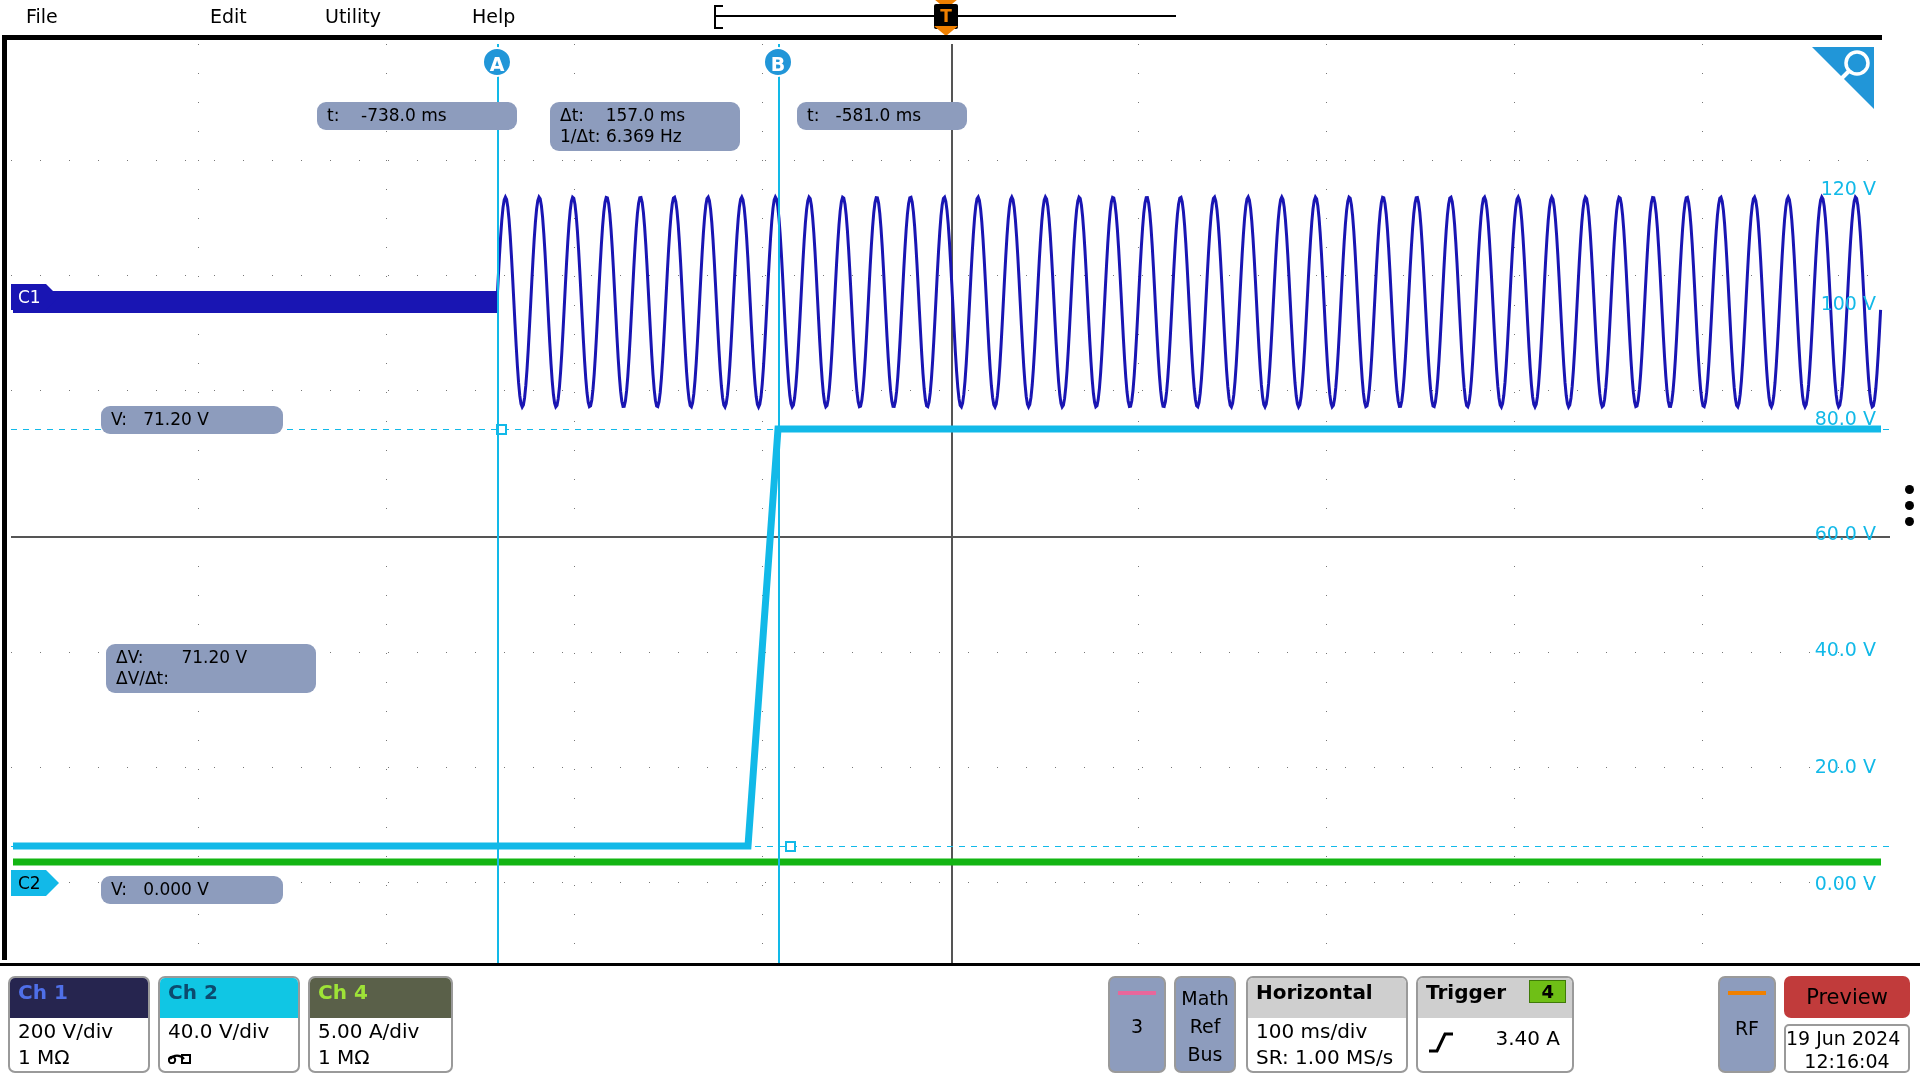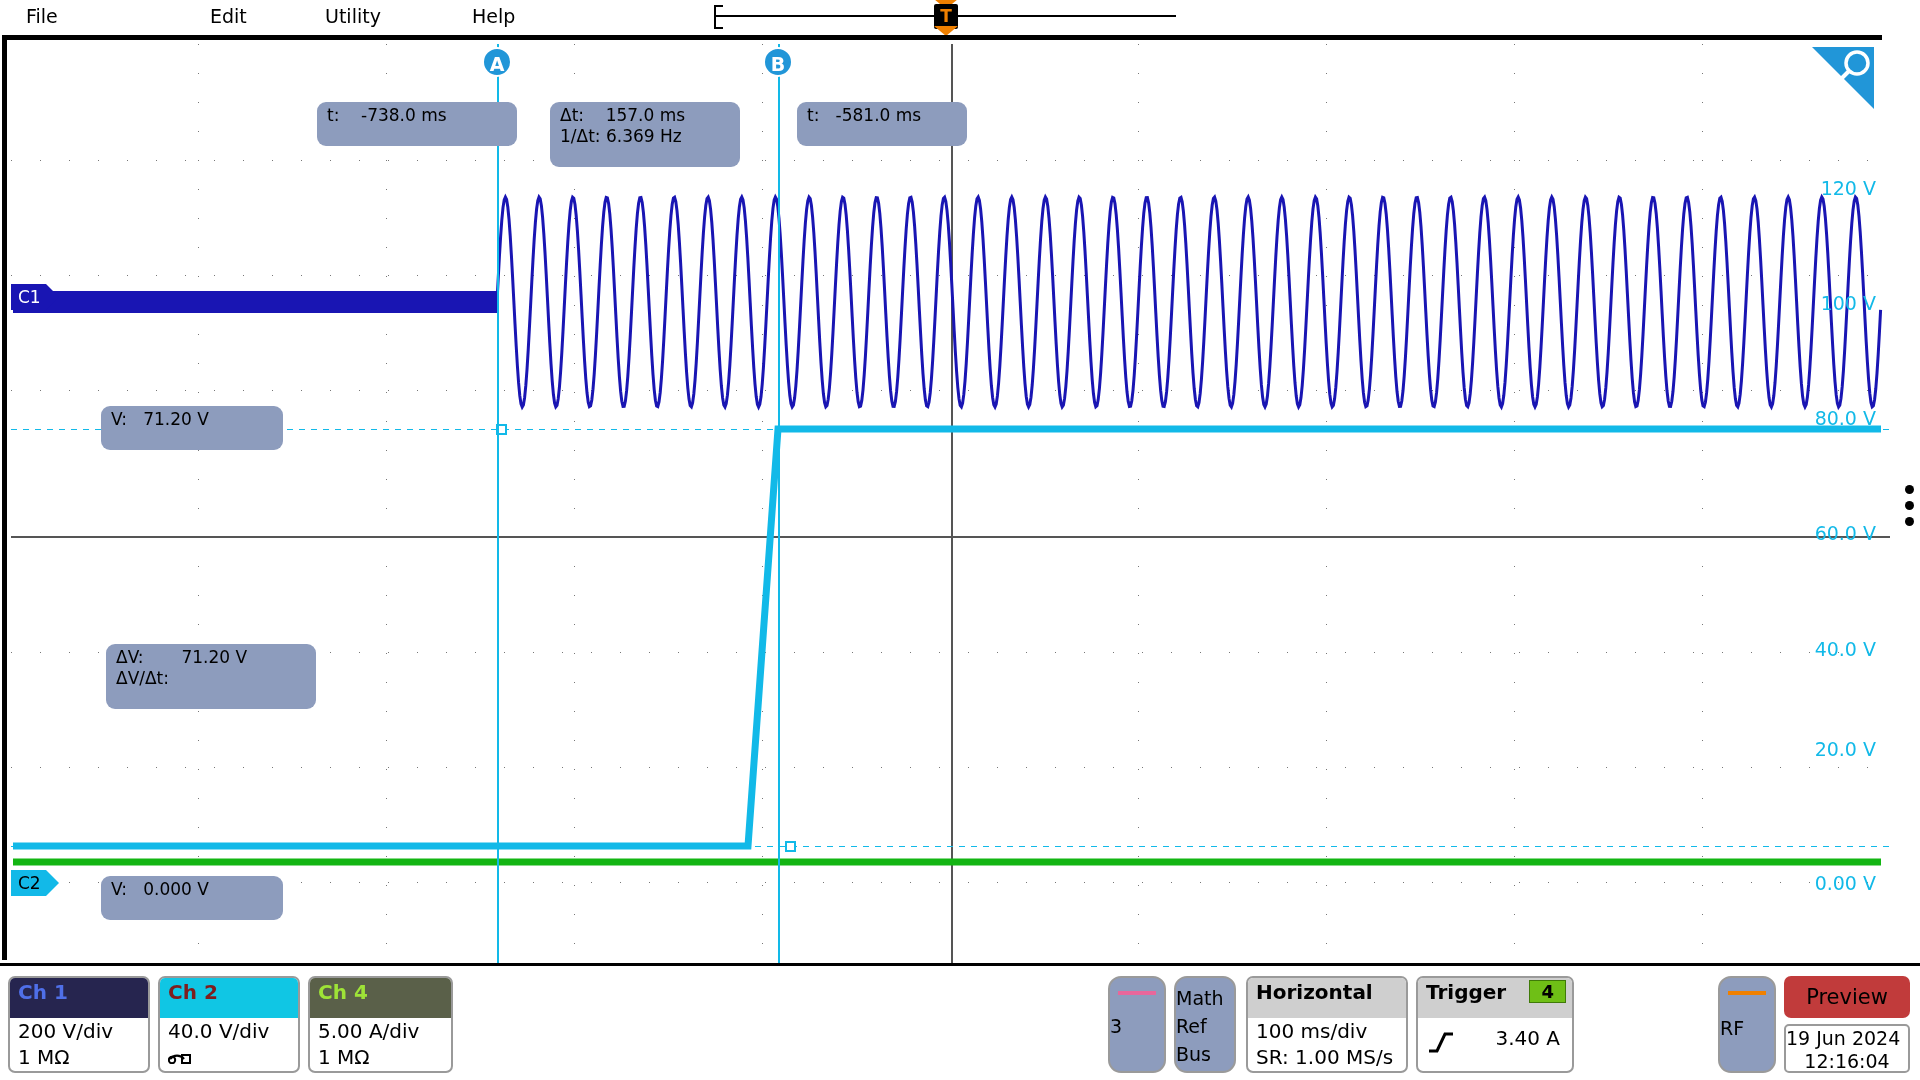--- a/index.html
+++ b/index.html
@@ -40,43 +40,43 @@
   .vcursor{position:absolute;top:4px;width:2px;height:923px;background:#12b9e8;}
   .cursor-badge{position:absolute;width:30px;height:30px;border-radius:50%;background:#2196d8;
        color:#fff;font-size:19px;font-weight:bold;text-align:center;line-height:30px;
        border:2px solid #fff;box-sizing:border-box;}
   .hcursor-dash{position:absolute;left:4px;width:1879px;height:1px;
        background-image:linear-gradient(to right,#12b9e8 6px,transparent 6px);background-size:12px 1px;}
   .cursor-handle{position:absolute;width:11px;height:11px;border:2px solid #12b9e8;background:#fff;box-sizing:border-box;}
 
   
   .bubble{position:absolute;background:#8d9cbd;border-radius:9px;color:#000;
-     font-size:17px;padding:3px 10px 20px 10px;white-space:pre;line-height:21px;}
+     font-size:17px;padding:3px 10px 4px 10px;white-space:pre;line-height:21px;}
 
   
   .chmark{position:absolute;height:26px;background:#1915b3;color:#fff;font-size:17px;
       line-height:26px;padding-left:7px;box-sizing:border-box;}
   .chmark .tip{position:absolute;right:-13px;top:0;width:0;height:0;
       border-top:13px solid transparent;border-bottom:13px solid transparent;}
 
   
   .vlabel{position:absolute;color:#12b9e8;font-size:19px;text-align:right;width:110px;}
 
   
   #dotmenu{position:absolute;right:6px;top:452px;width:9px;}
   #dotmenu i{display:block;width:9px;height:9px;background:#000;border-radius:50%;margin-bottom:7px;}
 
   
   #botbar{position:absolute;left:0;top:963px;width:1920px;height:117px;background:#fff;border-top:3px solid #000;}
   .card{position:absolute;top:10px;background:#fff;border:2px solid #9a9a9a;border-radius:7px;
         box-sizing:border-box;overflow:hidden;}
   .card-hdr{font-size:20px;font-weight:bold;padding:2px 8px 14px 8px;line-height:24px;white-space:nowrap;}
   .card-body{font-size:20px;padding:1px 8px 0 8px;line-height:25px;white-space:nowrap;color:#000;}
-  .pillbtn{position:absolute;top:10px;background:#8d9cbd;border:2px solid #9a9a9a;border-radius:13px;
-       box-sizing:border-box;font-size:19px;color:#000;}
+  .pillbtn{position:absolute;top:10px;background:#8d9cbd;border:2px solid #9a9a9a;border-radius:7px;
+       box-sizing:border-box;text-align:center;font-size:19px;color:#000;}
 
   .bw{font-size:13px;}
   .bw sub{font-size:10px;}
 </style>
 </head>
 <body>
 
 <div id="menubar">
   <div class="menu-item" id="menu-file">File</div>
   <div class="menu-item" id="menu-edit">Edit</div>
@@ -160,42 +160,42 @@
     <div class="chmark" id="c2mark" style="left:4px;top:830px;width:35px;background:#12b9e8;color:#000">
       <span>C2</span>
       <span class="tip" style="border-left:13px solid #12b9e8"></span>
     </div>
 
     <div class="vlabel" style="right:6px;top:137px">120 V</div>
     <div class="vlabel" style="right:6px;top:252px">100 V</div>
     <div class="vlabel" style="right:6px;top:367px">80.0 V</div>
     <div class="vlabel" style="right:6px;top:482px">60.0 V</div>
     <div class="vlabel" style="right:6px;top:598px">40.0 V</div>
-    <div class="vlabel" style="right:6px;top:698px">20.0 V</div>
+    <div class="vlabel" style="right:6px;top:715px">20.0 V</div>
     <div class="vlabel" style="right:6px;top:832px">0.00 V</div>
   </div>
 
   <div id="dotmenu">
       <i></i>
       <i></i>
       <i></i>
     </div>
 </div>
 
 <div id="botbar">
 
   <div class="card" style="left:8px;width:142px;height:97px">
     <div class="card-hdr" style="background:#26254f;color:#4f6fe8">Ch 1</div>
     <div class="card-body">200 V/div</div>
     <div class="card-body">1 MΩ</div>
     <div class="card-body"><span>200 MHz</span> <span class="bw">B<sub>W</sub></span></div>
   </div>
 
   <div class="card" style="left:158px;width:142px;height:97px">
-    <div class="card-hdr" style="background:#10c6e4;color:#7f1d1d">Ch 2</div>
+    <div class="card-hdr" style="background:#10c6e4;color:#0c4a6e">Ch 2</div>
     <div class="card-body">40.0 V/div</div>
     <div class="card-body" style="line-height:25px">
       <svg width="26" height="19" viewBox="0 0 26 19">
         <path d="M2 14 A9 9 0 0 1 16 14" fill="none" stroke="#000" stroke-width="2.2"></path>
         <circle cx="4" cy="15" r="3.2" fill="none" stroke="#000" stroke-width="2"></circle>
         <rect x="14" y="10" width="8" height="8" fill="none" stroke="#000" stroke-width="2"></rect>
       </svg>
     </div>
     <div class="card-body"><span>20 MHz</span> <span class="bw">B<sub>W</sub></span></div>
   </div>

